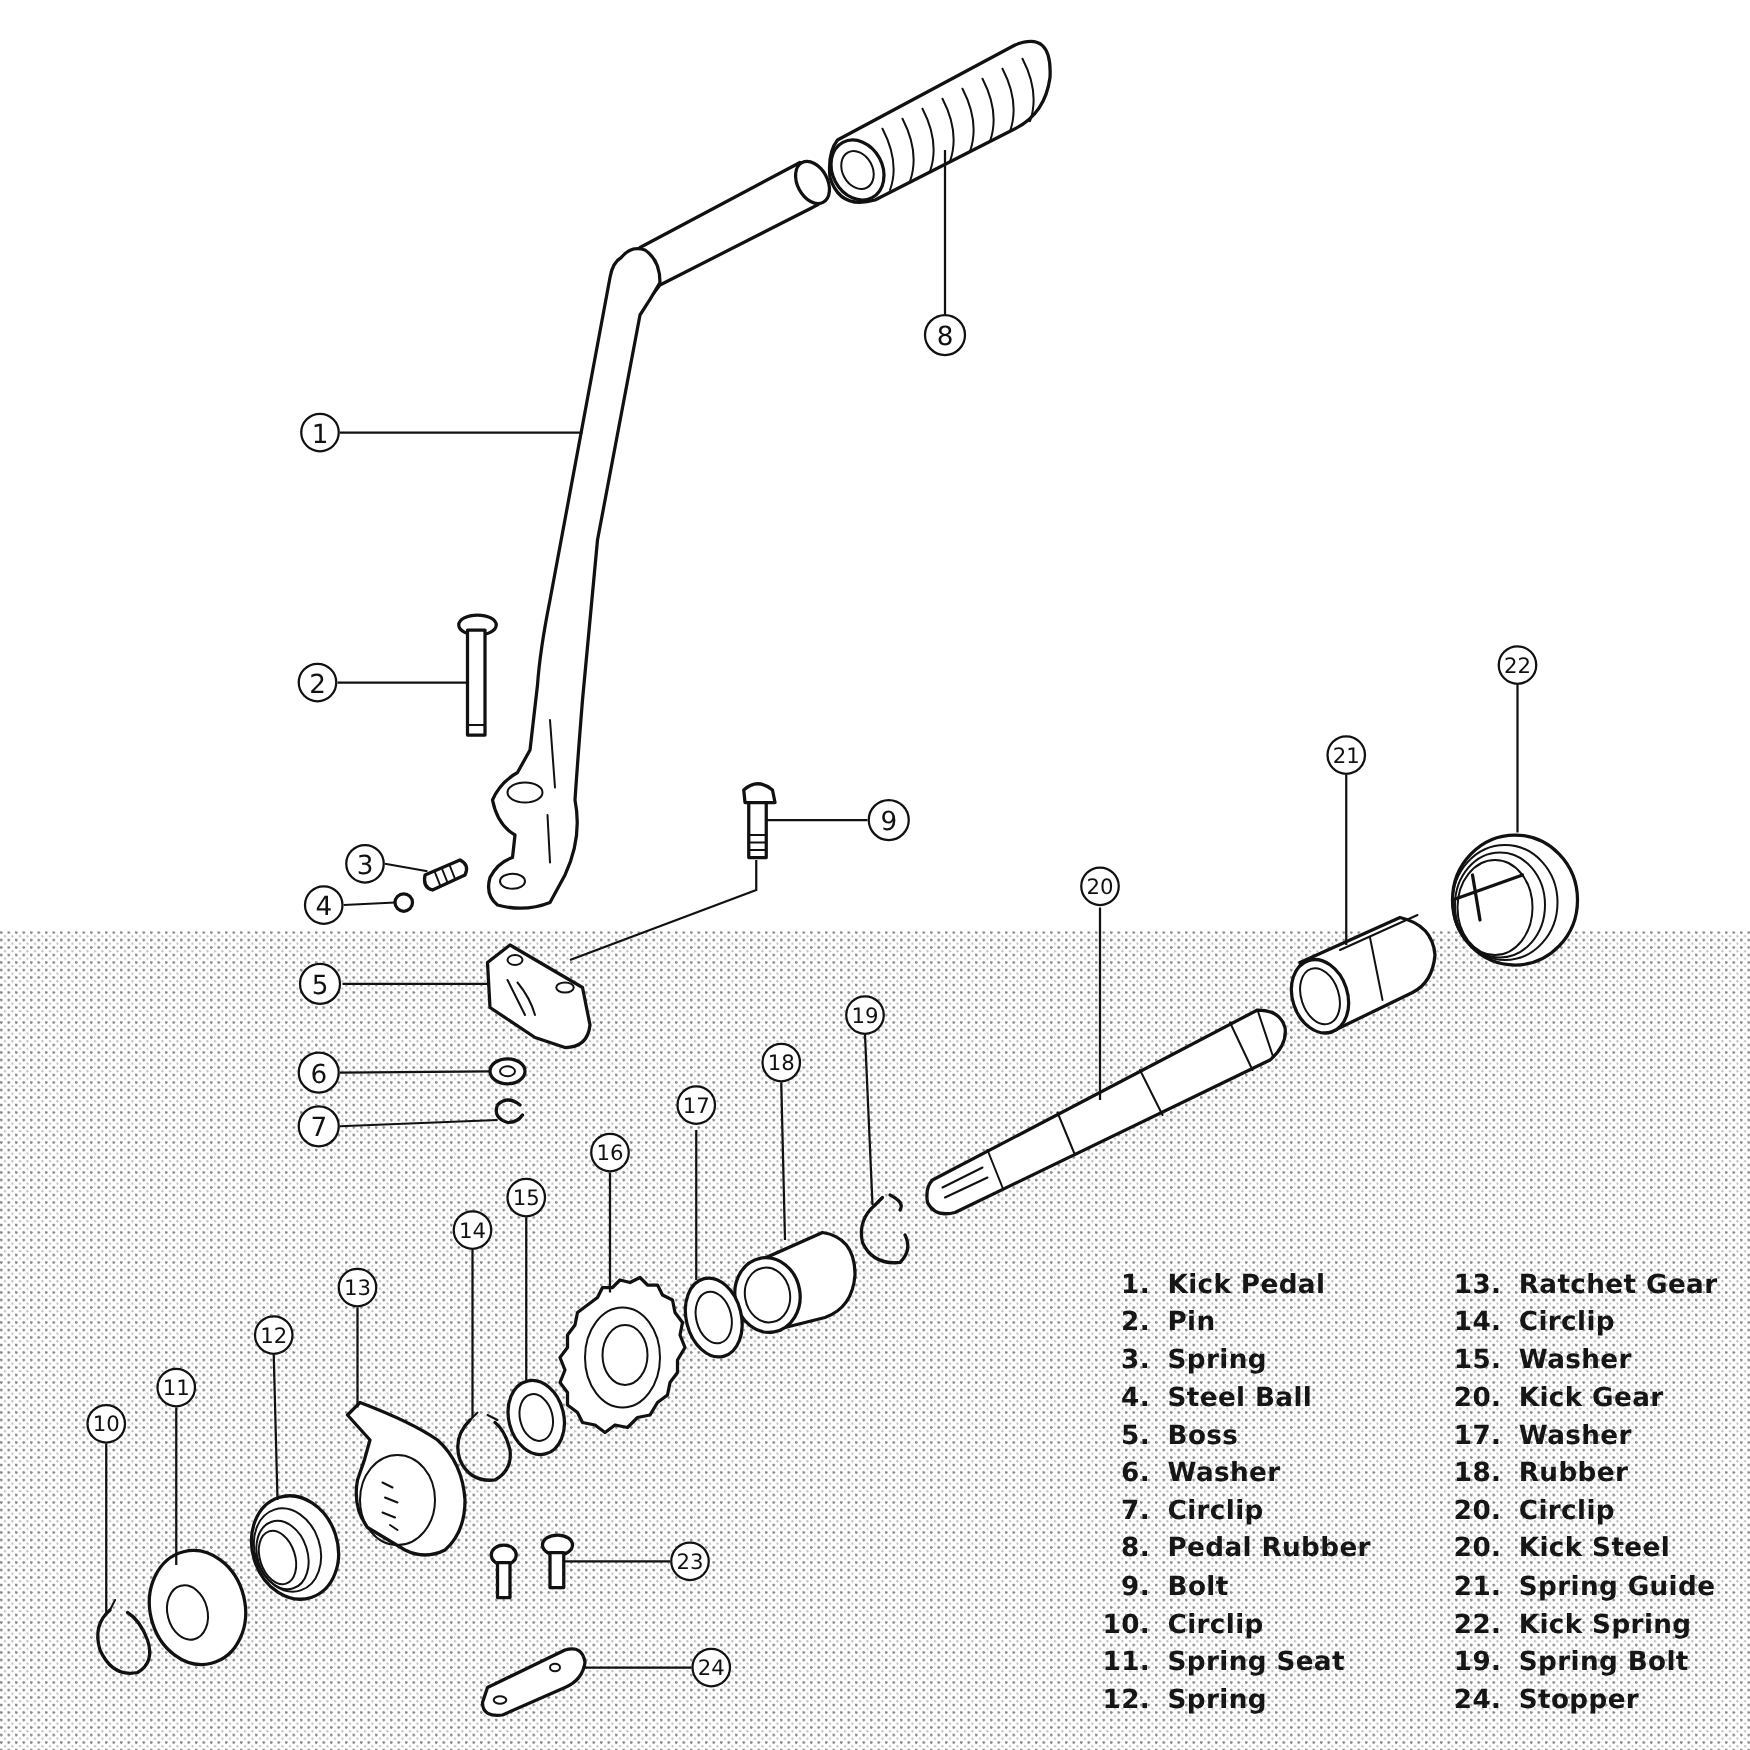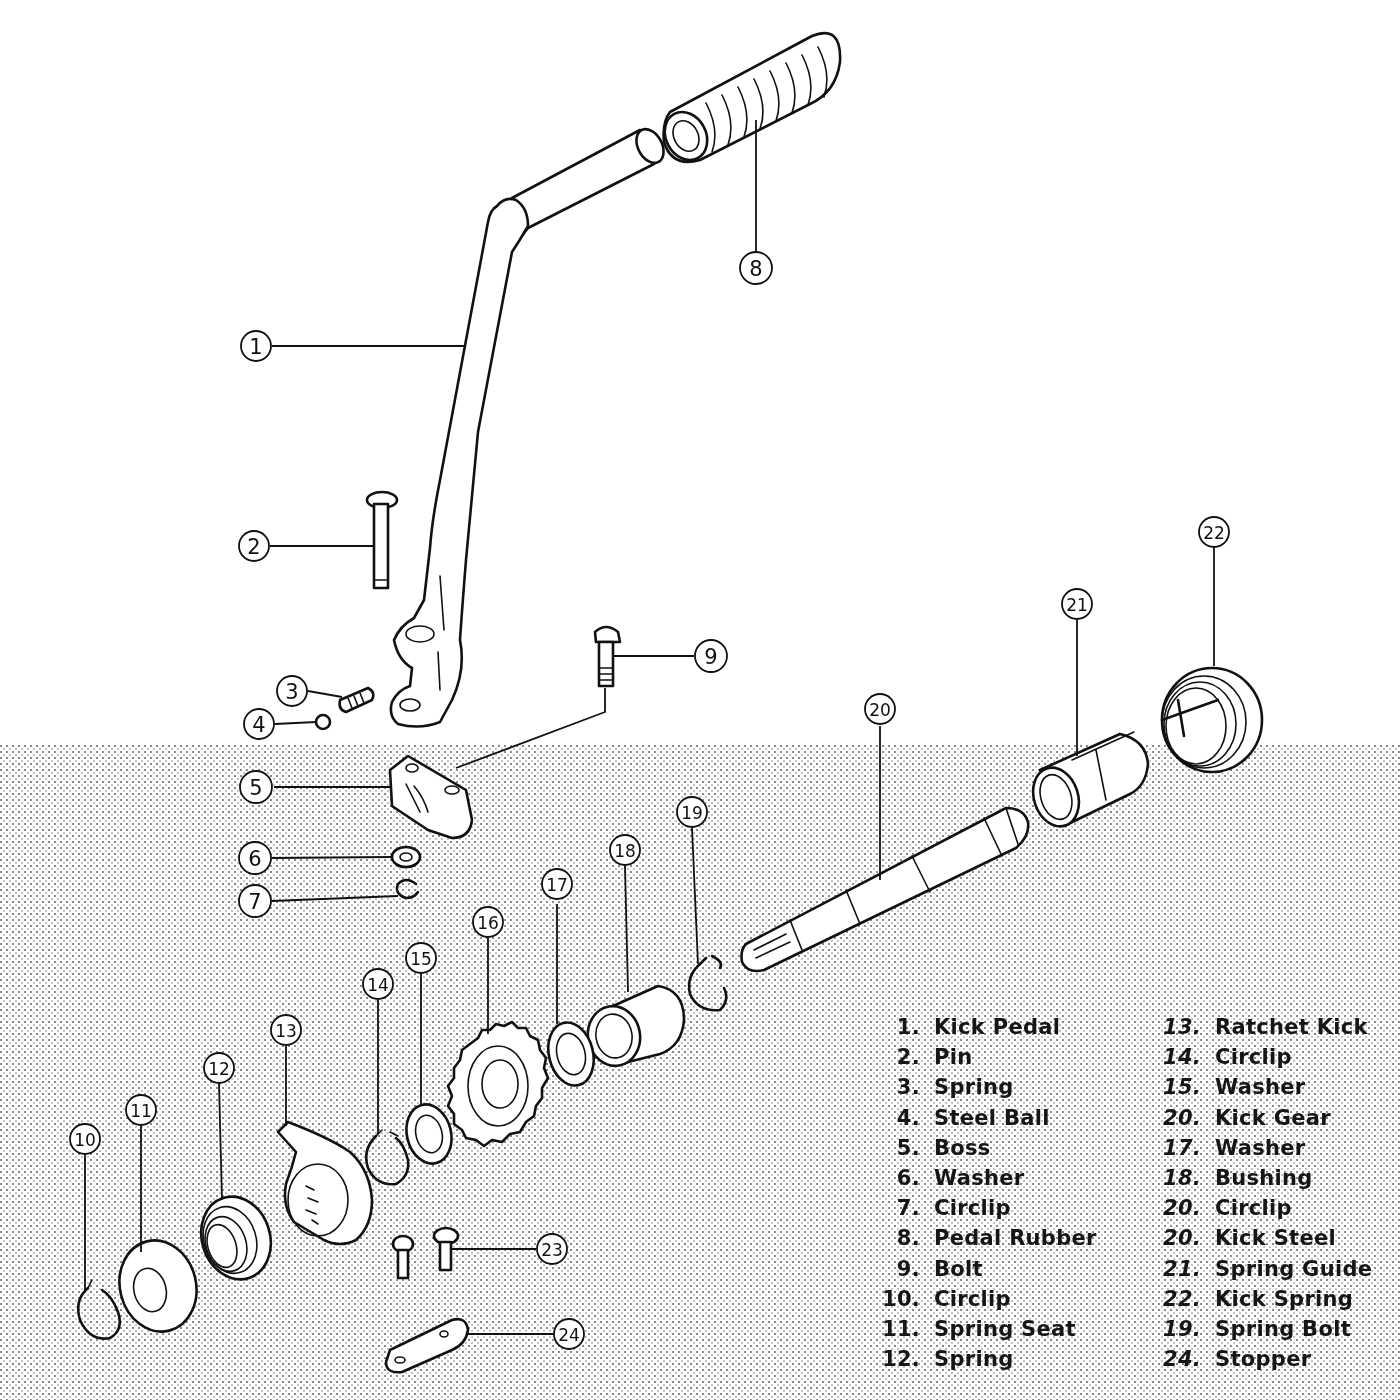--- a/index.html
+++ b/index.html
@@ -21,21 +21,21 @@
   .leader { fill:none; stroke:#111; stroke-width:1.8; }
   .callout-circle { fill:#ffffff; stroke:#111; stroke-width:1.8; }
   .callout-text { font-family:"DejaVu Sans", sans-serif; font-size:21px; fill:#111; text-anchor:middle; dominant-baseline:central; }
   .callout-text.small { font-size:17px; }
   .legend { position:absolute; font-family:"DejaVu Sans", sans-serif; font-size:21px; line-height:30.2px; color:#161616; font-weight:bold; letter-spacing:0.3px; }
   .legend-col-1 { left:882px; top:1012px; }
   .legend-col-2 { left:1163px; top:1012px; }
   .legend-item { white-space:nowrap; display:flex; }
   .legend-num { display:inline-block; text-align:right; margin-right:14px; }
   .legend-col-1 .legend-num { width:38px; }
-  .legend-col-2 .legend-num { width:38px;font-style:italic; }
+  .legend-col-2 .legend-num { width:38px; }
 </style>
 </head>
 <body>
 
 <div id="stage">
   <div class="halftone"></div>
 
   <svg width="1400" height="1400" viewBox="0 0 1400 1400">
 
     <g>
@@ -348,41 +348,41 @@
       </div>
     <div class="legend-item">
         <span class="legend-num">12.</span>
         <span>Spring</span>
       </div>
   </div>
 
   <div class="legend legend-col-2">
     <div class="legend-item">
         <span class="legend-num">13.</span>
-        <span>Ratchet Kick</span>
+        <span>Ratchet Gear</span>
       </div>
     <div class="legend-item">
         <span class="legend-num">14.</span>
         <span>Circlip</span>
       </div>
     <div class="legend-item">
         <span class="legend-num">15.</span>
         <span>Washer</span>
       </div>
     <div class="legend-item">
         <span class="legend-num">20.</span>
         <span>Kick Gear</span>
       </div>
     <div class="legend-item">
         <span class="legend-num">17.</span>
         <span>Washer</span>
       </div>
     <div class="legend-item">
         <span class="legend-num">18.</span>
-        <span>Bushing</span>
+        <span>Rubber</span>
       </div>
     <div class="legend-item">
         <span class="legend-num">20.</span>
         <span>Circlip</span>
       </div>
     <div class="legend-item">
         <span class="legend-num">20.</span>
         <span>Kick Steel</span>
       </div>
     <div class="legend-item">

